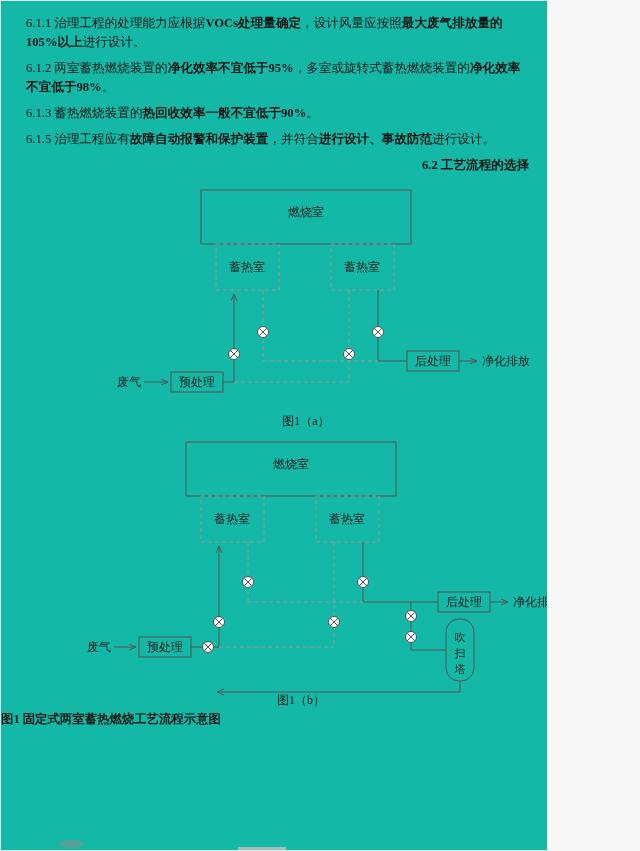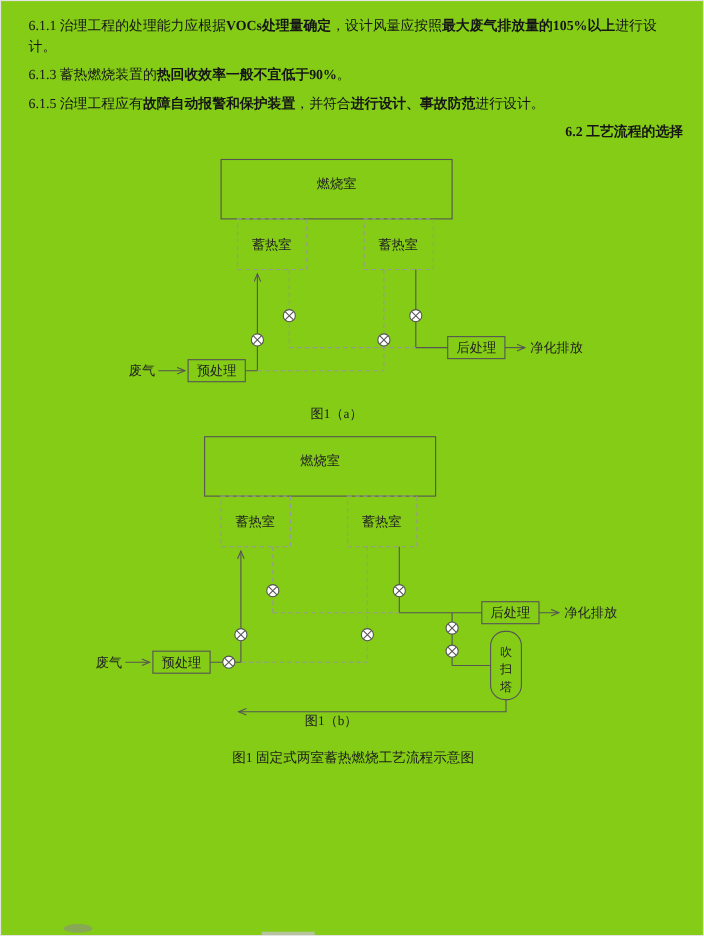--- a/index.html
+++ b/index.html
@@ -3,44 +3,43 @@
 <meta charset="utf-8">
 <style>
   * { margin: 0; padding: 0; box-sizing: border-box; }
   html, body { width: 640px; height: 851px; }
   body {
     font-family: "Liberation Serif", "DejaVu Serif", serif;
     background: #f7f7f7;
     color: #1c1c1c;
   }
   .page {
-    width: 640px; height: 851px;
-    background: #84cc16;
+    width: 548px; height: 851px;
+    background: #14b8a6;
     border: 1px solid #e3e3e3;
     position: relative;
     overflow: hidden;
     padding: 13px 18px 0 25px;
   }
   .para {
     font-size: 12.6px;
     line-height: 19px;
     margin-bottom: 7px;
     color: #161616;
   }
   .para.heading { font-weight: bold; text-align: right; }
   .para b, .para .bold { font-weight: bold; }
   svg.fig { display: block; margin-left: -25px; }
   .fig-caption {
     display: block;
     width: 640px;
     margin-left: -25px;
-    text-align: center;
-    font-weight: normal;
+    font-weight: bold;
     font-size: 12.4px;
-    margin-top: 16px;
+    margin-top: 1px;
   }
   .artifact { position: absolute; background: #8a8a8a; }
   .artifact.smudge { left: 57px; top: 839px; width: 26px; height: 8px; border-radius: 50%; opacity: .55; }
   .artifact.strip  { left: 237px; top: 846px; width: 48px; height: 5px; background: #c2c2c2; opacity: .8; }
 </style>
 </head>
 <body>
 
 <svg width="0" height="0" style="position:absolute" aria-hidden="true">
   <defs>
@@ -51,20 +50,21 @@
     <marker id="arrow" markerWidth="9" markerHeight="8" refX="7.5" refY="3.5" orient="auto">
       <path d="M0.5,0.5 L7.5,3.5 L0.5,6.5" fill="none" stroke="#555555" stroke-width="1"></path>
     </marker>
   </defs>
 </svg>
 
 <div class="page">
 
   <div id="paragraphs">
       <p class="para"><span>6.1.1 治理工程的处理能力应根据</span><span class="bold">VOCs处理量确定</span><span>，设计风量应按照</span><span class="bold">最大废气排放量的105%以上</span><span>进行设计。</span></p>
+      <p class="para"><span>6.1.2 两室蓄热燃烧装置的</span><span class="bold">净化效率不宜低于95%</span><span>，多室或旋转式蓄热燃烧装置的</span><span class="bold">净化效率不宜低于98%</span><span>。</span></p>
       <p class="para"><span>6.1.3 蓄热燃烧装置的</span><span class="bold">热回收效率一般不宜低于90%</span><span>。</span></p>
       <p class="para"><span>6.1.5 治理工程应有</span><span class="bold">故障自动报警和保护装置</span><span>，并符合</span><span class="bold">进行设计、事故防范</span><span>进行设计。</span></p>
       <p class="para heading"><span class="bold">6.2 工艺流程的选择</span></p>
     </div>
 
   <svg class="fig" width="640" height="252" viewBox="0 0 640 252">
     <g stroke="#555555" fill="none" stroke-width="1">
       <rect x="200" y="8" width="210" height="54"></rect>
       <rect x="215" y="62" width="63" height="46" stroke="#999999" stroke-dasharray="4 3"></rect>
       <rect x="330" y="62" width="63" height="46" stroke="#999999" stroke-dasharray="4 3"></rect>

